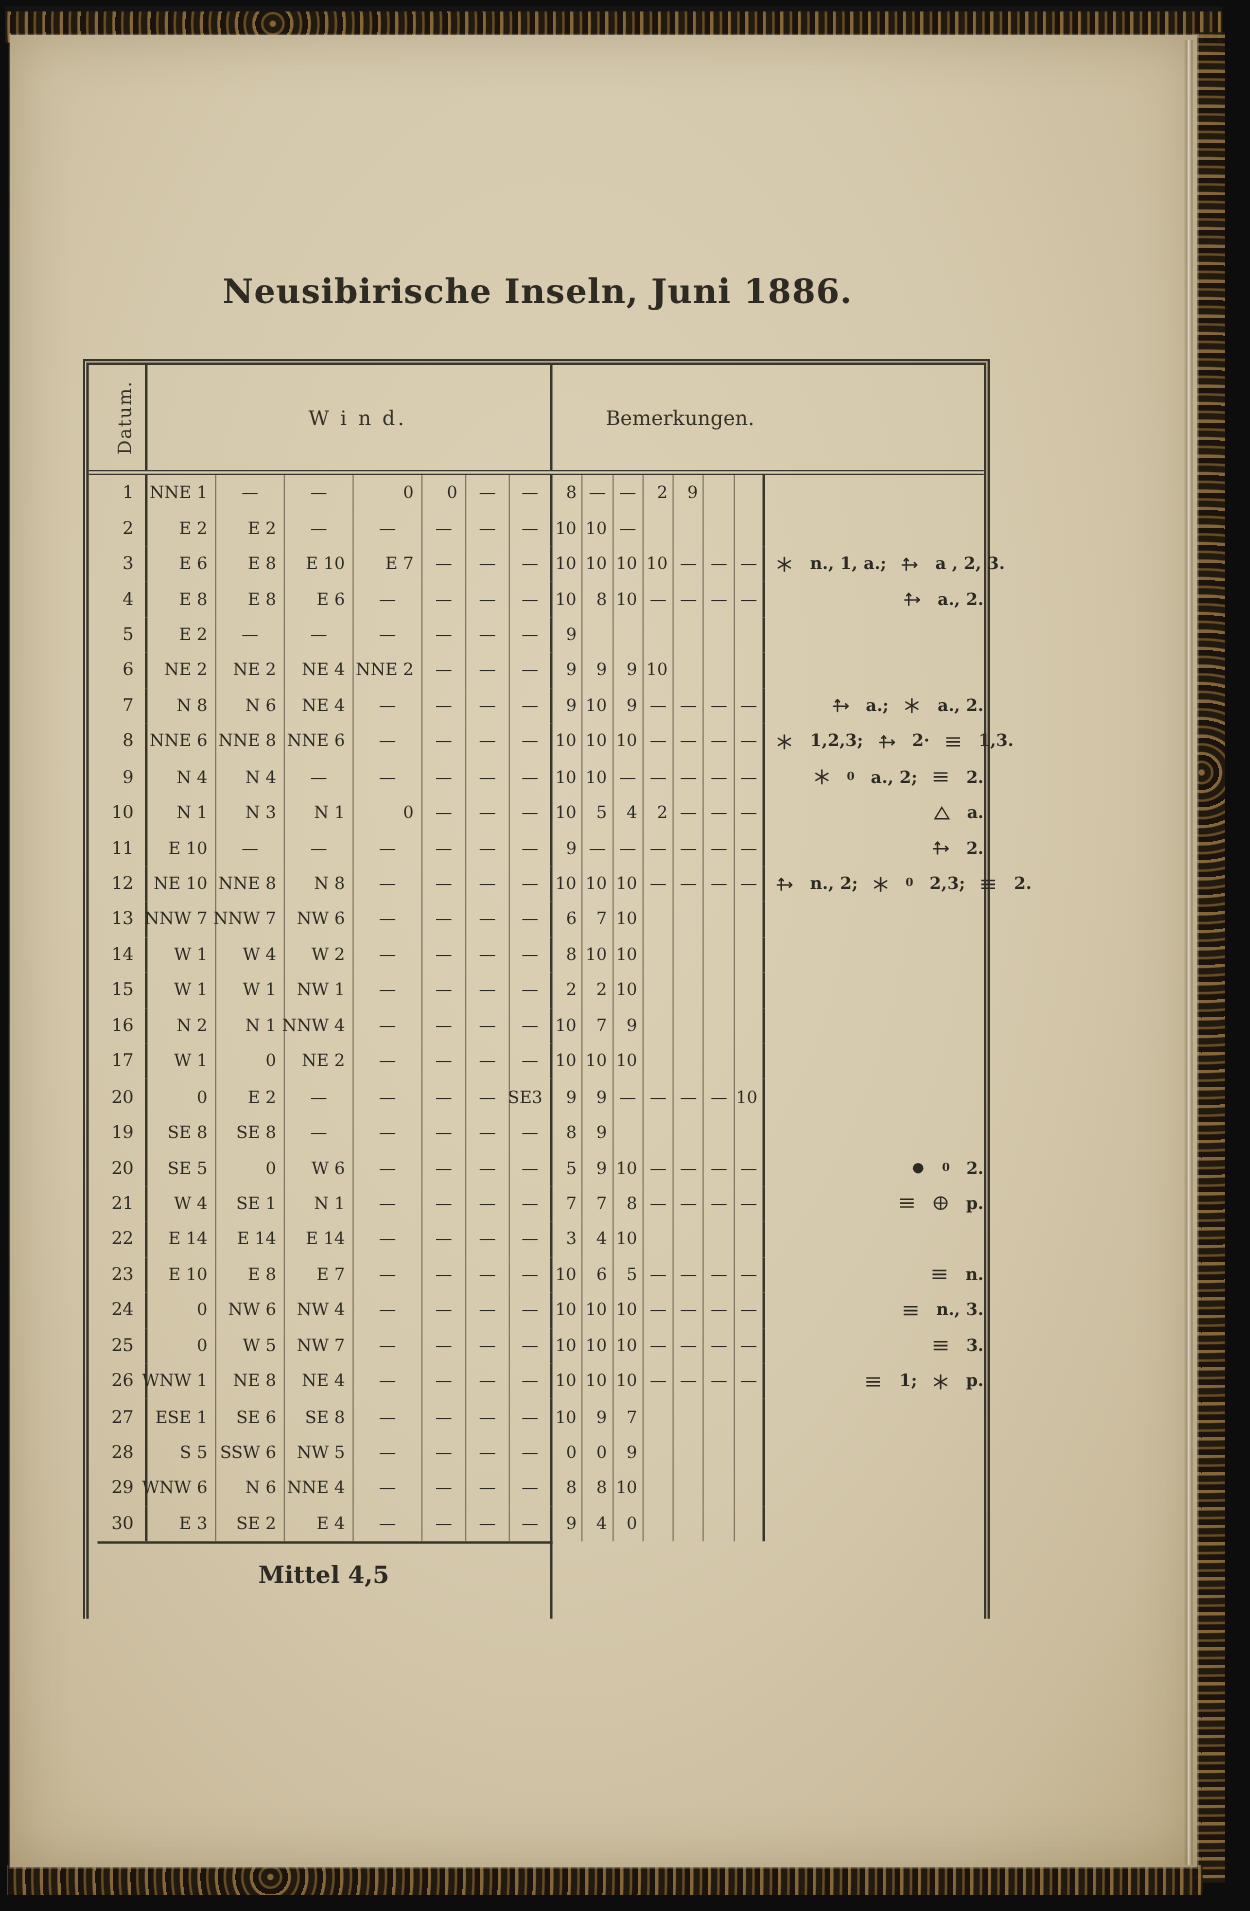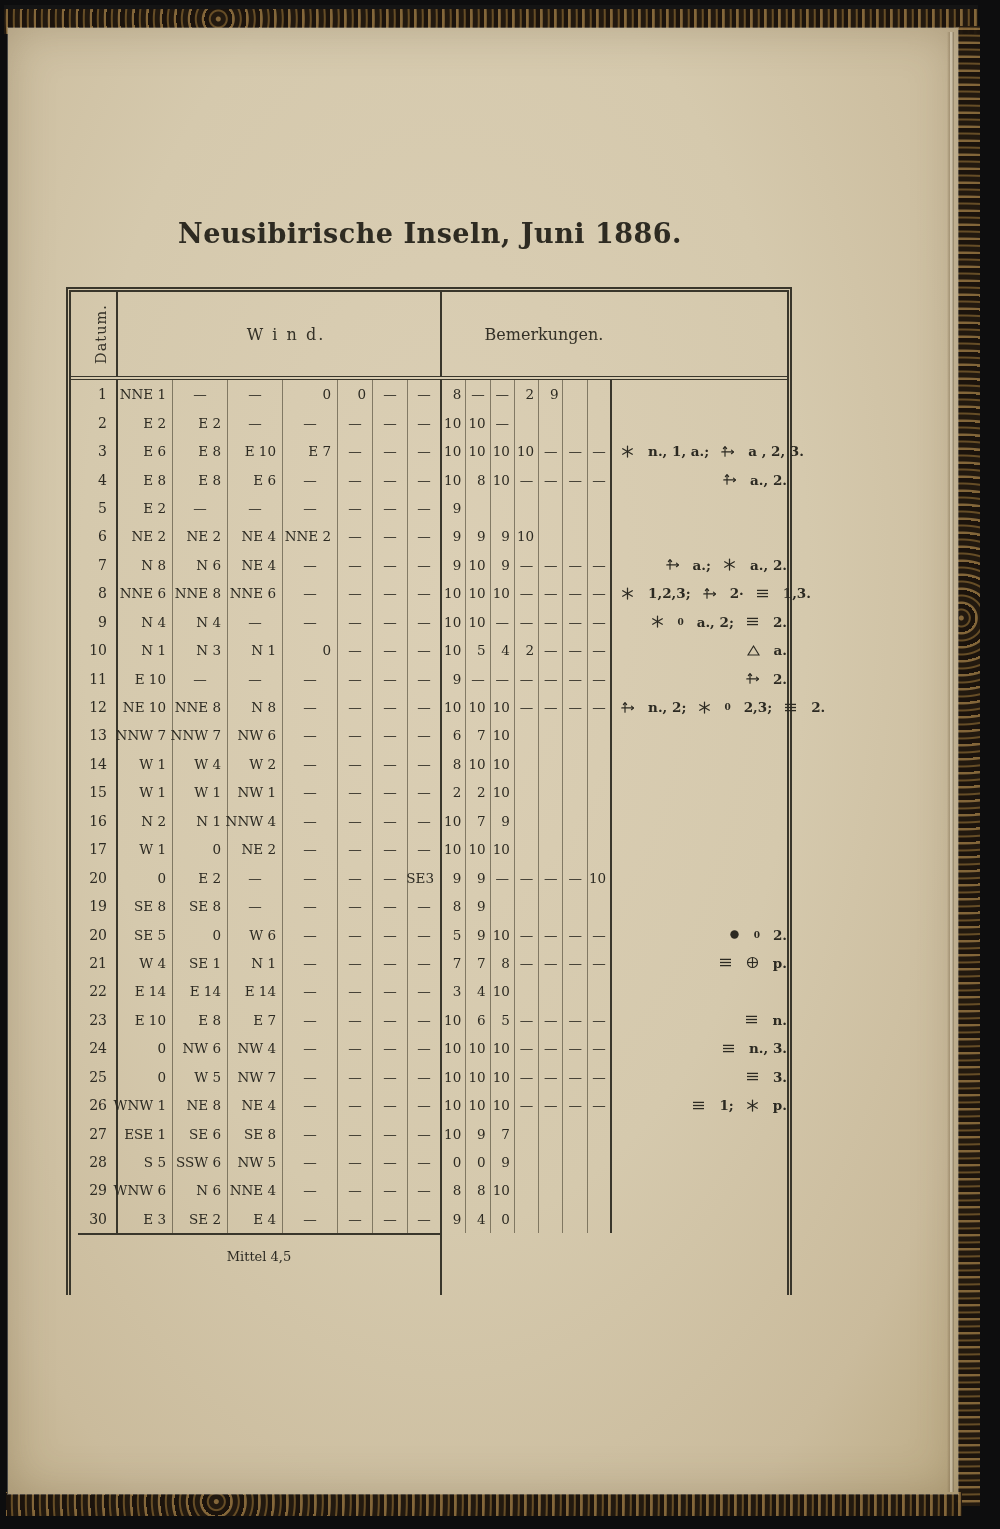--- a/index.html
+++ b/index.html
@@ -58,21 +58,21 @@
   .c-w{justify-content:flex-end;padding-right:6px;}
   .c-b{justify-content:flex-end;padding-right:4px;}
   .c.dash{justify-content:center;padding-right:0;}
   .c.major{border-right:2px solid var(--line);}
   .c-r{justify-content:flex-end;padding-left:9px;border-right:none;font-size:13.5px;gap:12px;font-weight:bold;}
   .sym{display:inline-block;vertical-align:-2px;margin:0 2px 0 0;color:#2c2a22;}
   .sup0{font-size:9px;vertical-align:super;line-height:0;margin:0 1px 0 -1px;}
   .tfoot{display:grid;grid-template-columns:371px 170px 1fr;height:62px;}
   .fa,.fb{border-top:2.5px solid var(--line);border-right:2px solid var(--line);
     display:flex;align-items:flex-start;justify-content:center;padding-top:14px;
-    font-weight:normal;font-size:13px;box-sizing:border-box;}
+    font-weight:bold;font-size:19px;box-sizing:border-box;}
   .fa{margin-left:7px;}
   .fc{}
 </style>
 </head>
 <body>
 
 <div class="cover-strip cover-top"></div>
 <div class="cover-strip cover-right"></div>
 <div class="cover-strip cover-bottom"></div>
 

